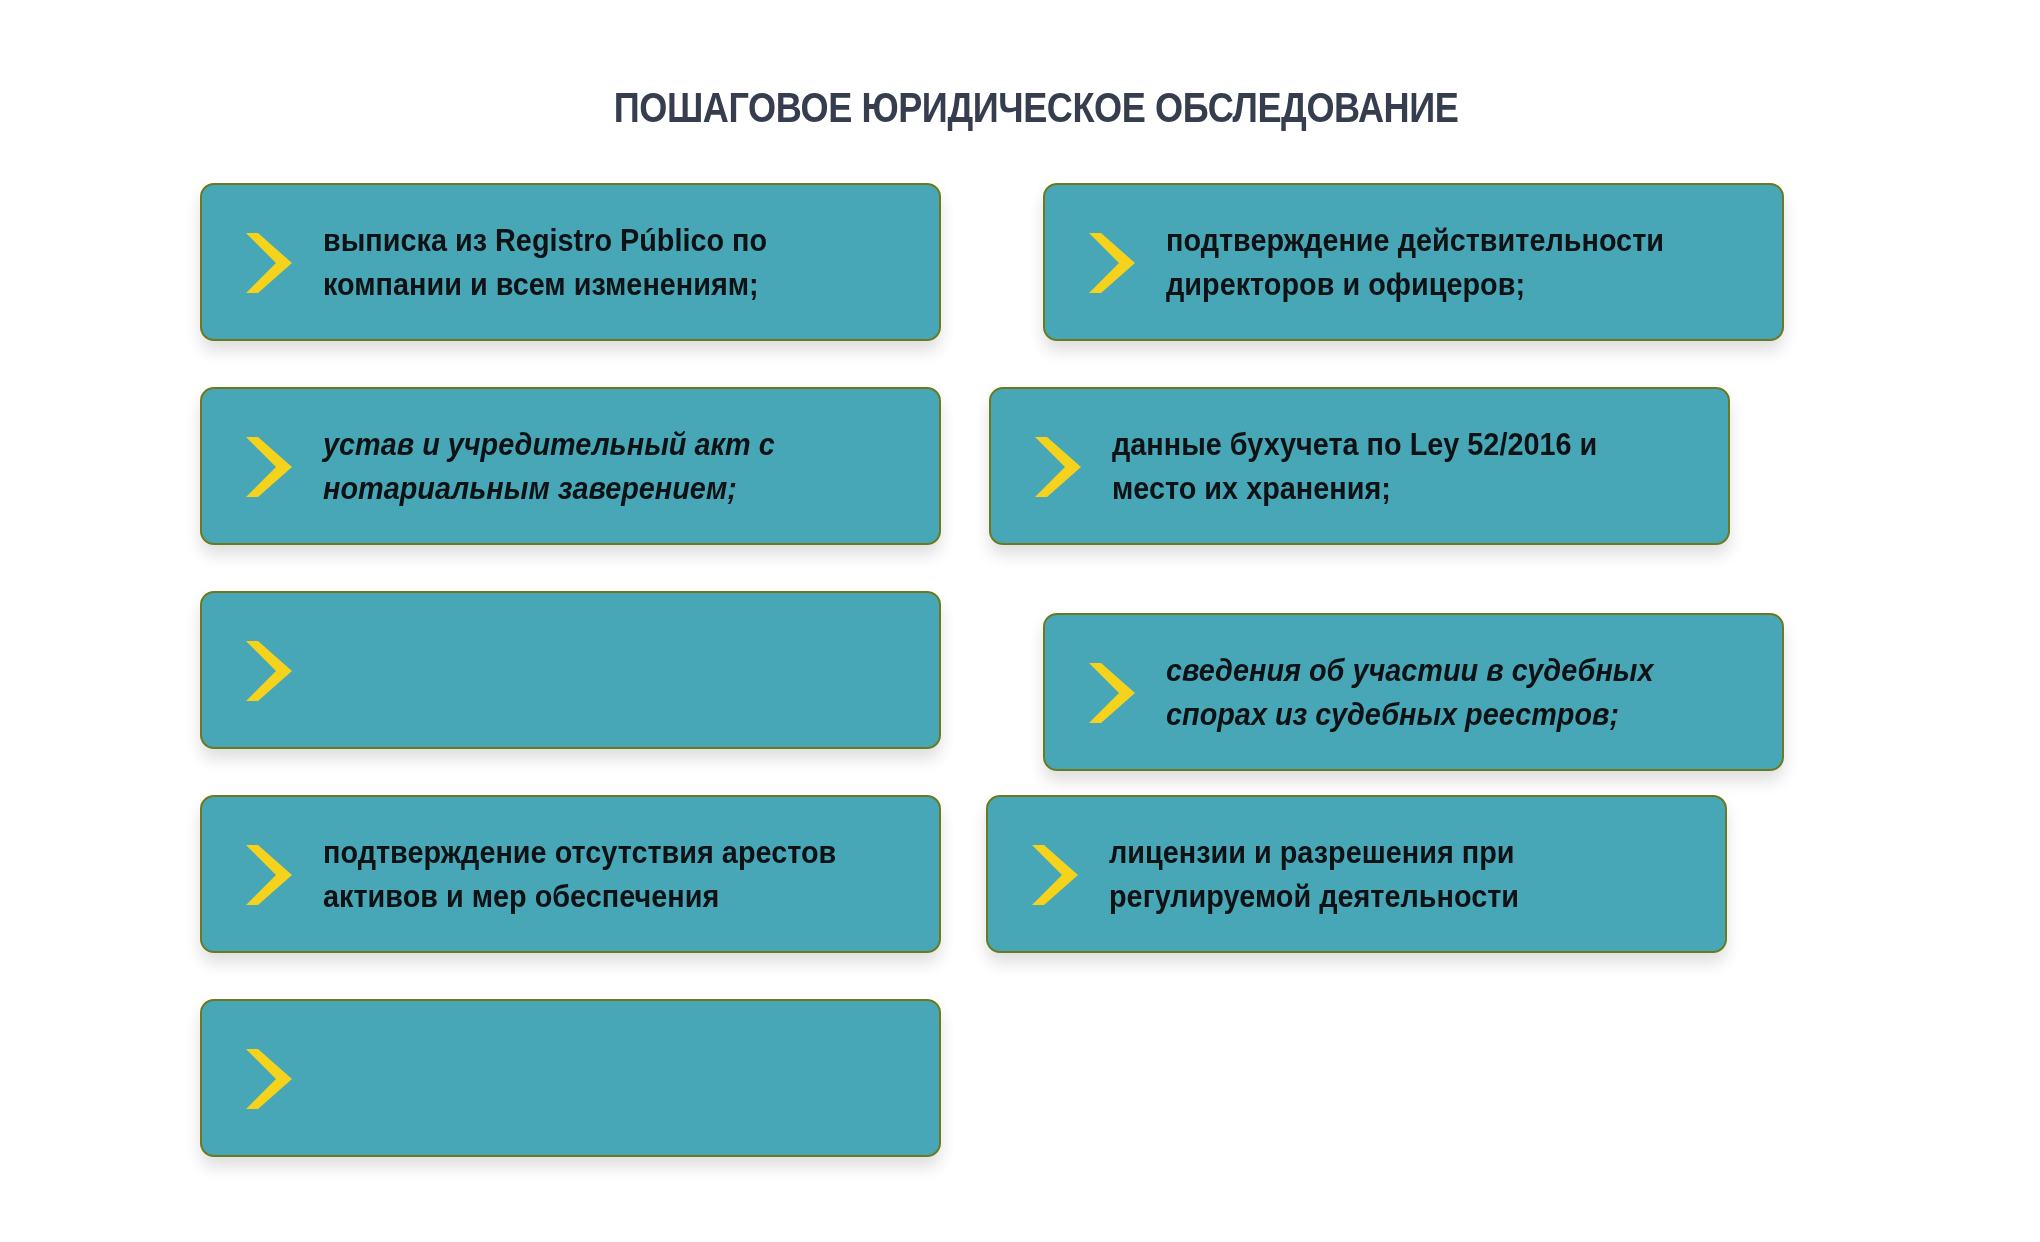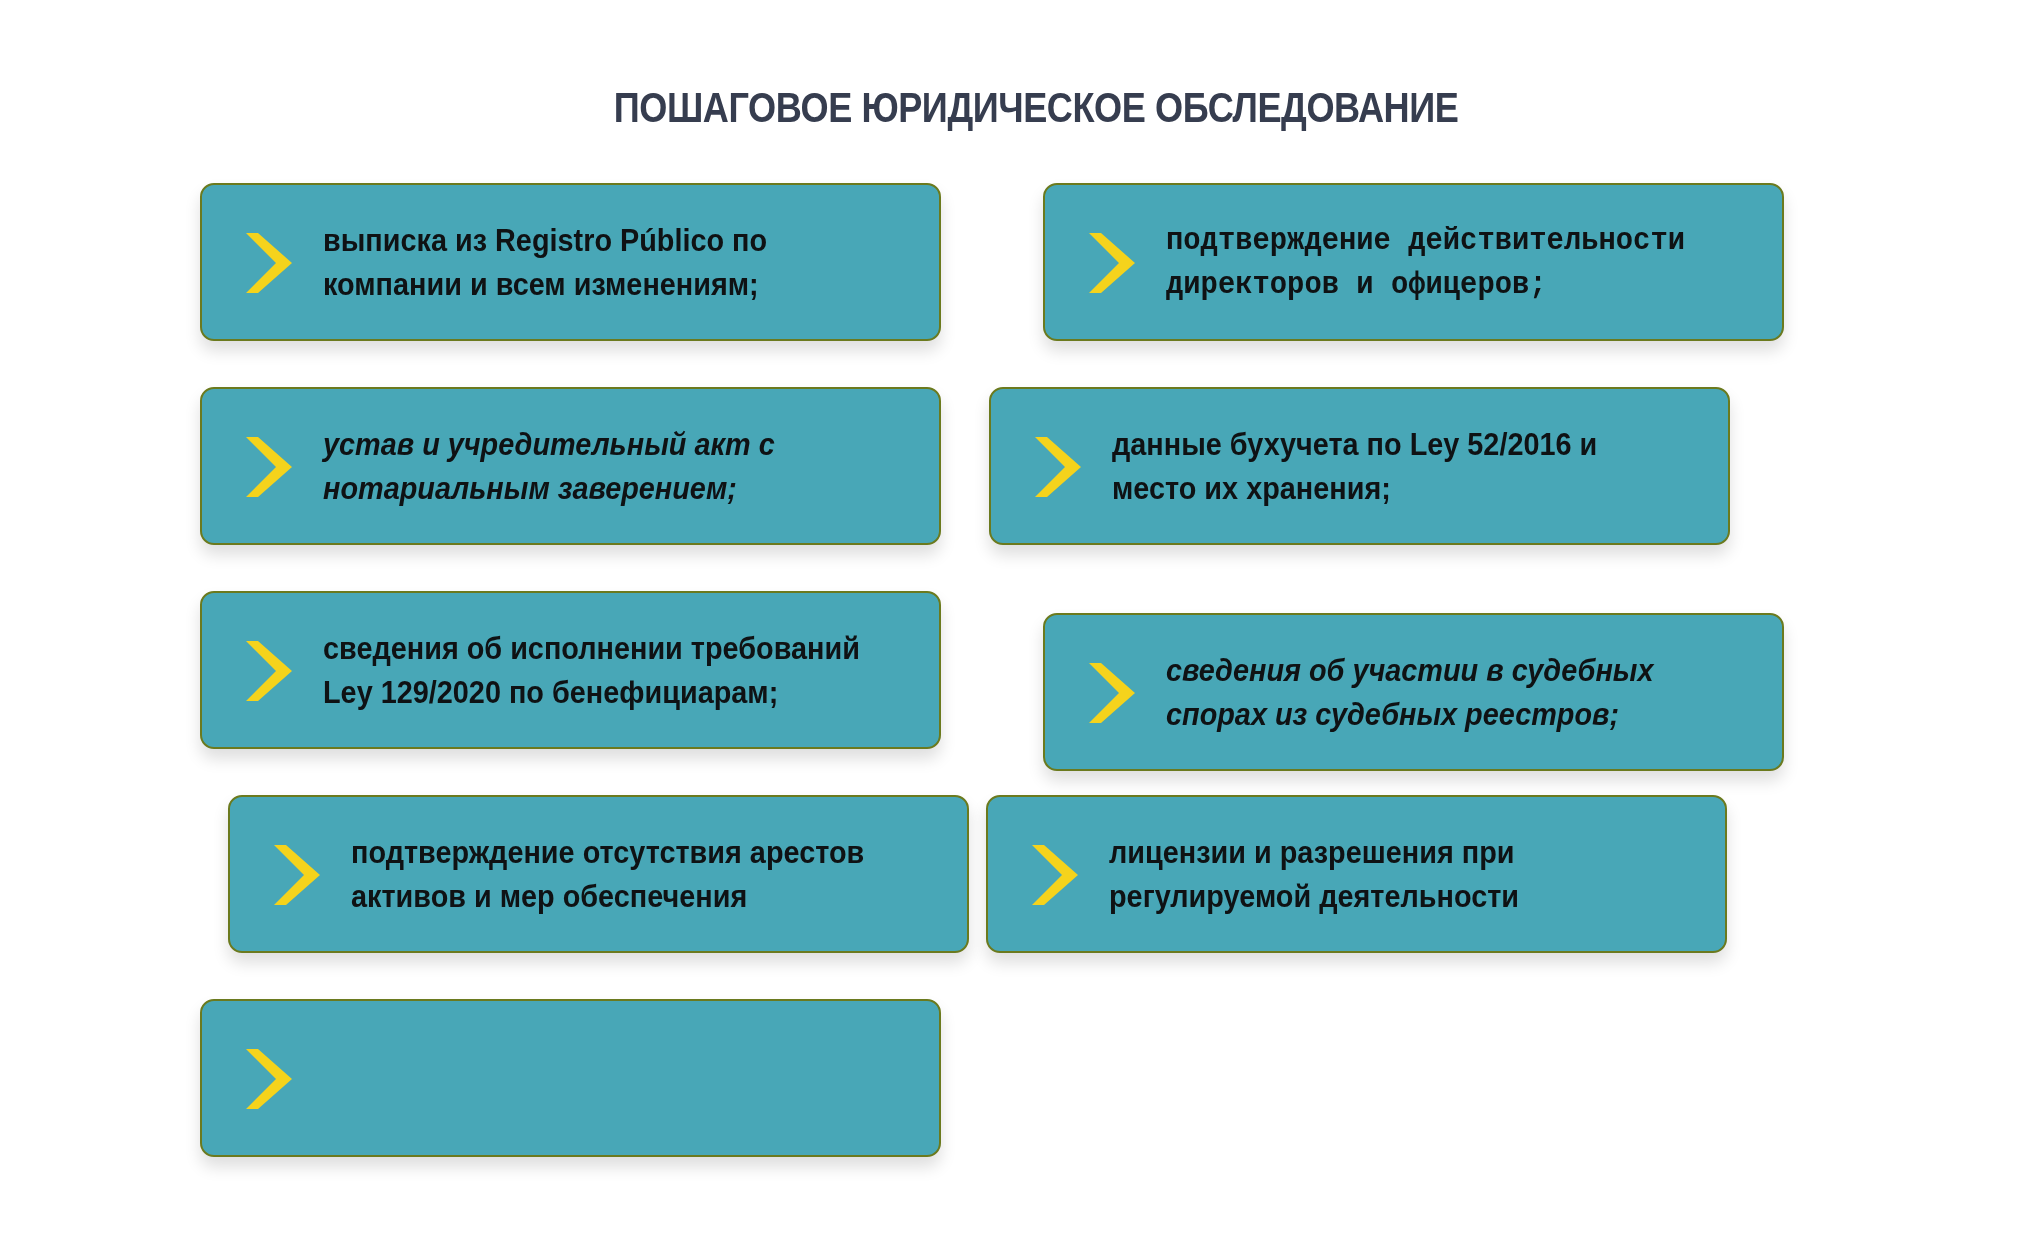--- a/index.html
+++ b/index.html
@@ -77,21 +77,21 @@
 <div class="card" style="left:200px; top:183px;">
   <svg class="chev" viewBox="0 0 46 60">
     <polygon points="0,0 12,0 46,30 12,60 0,60 30,30" fill="#f5d31c"></polygon>
   </svg>
   <div class="card-text">
     <span class="ln">выписка из Registro Público по</span>
     <span class="ln">компании и всем изменениям;</span>
   </div>
 </div>
 
-<div class="card" style="left:1043px; top:183px;font-family:Liberation Mono, monospace;">
+<div class="card" style="left:1043px; top:183px;">
   <svg class="chev" viewBox="0 0 46 60">
     <polygon points="0,0 12,0 46,30 12,60 0,60 30,30" fill="#f5d31c"></polygon>
   </svg>
   <div class="card-text">
     <span class="ln">подтверждение действительности</span>
     <span class="ln">директоров и офицеров;</span>
   </div>
 </div>
 
 <div class="card" style="left:200px; top:387px;font-style:italic;">
@@ -111,37 +111,33 @@
   <div class="card-text">
     <span class="ln">данные бухучета по Ley 52/2016 и</span>
     <span class="ln">место их хранения;</span>
   </div>
 </div>
 
 <div class="card" style="left:200px; top:591px;">
   <svg class="chev" viewBox="0 0 46 60">
     <polygon points="0,0 12,0 46,30 12,60 0,60 30,30" fill="#f5d31c"></polygon>
   </svg>
-  <div class="card-text">
-    <span class="ln">сведения об исполнении требований</span>
-    <span class="ln">Ley 129/2020 по бенефициарам;</span>
-  </div>
 </div>
 
 <div class="card" style="left:1043px; top:613px;font-style:italic;">
   <svg class="chev" viewBox="0 0 46 60">
     <polygon points="0,0 12,0 46,30 12,60 0,60 30,30" fill="#f5d31c"></polygon>
   </svg>
   <div class="card-text">
     <span class="ln">сведения об участии в судебных</span>
     <span class="ln">спорах из судебных реестров;</span>
   </div>
 </div>
 
-<div class="card" style="left:200px; top:795px;margin-left:28px;">
+<div class="card" style="left:200px; top:795px;">
   <svg class="chev" viewBox="0 0 46 60">
     <polygon points="0,0 12,0 46,30 12,60 0,60 30,30" fill="#f5d31c"></polygon>
   </svg>
   <div class="card-text">
     <span class="ln">подтверждение отсутствия арестов</span>
     <span class="ln">активов и мер обеспечения</span>
   </div>
 </div>
 
 <div class="card" style="left:986px; top:795px;">

